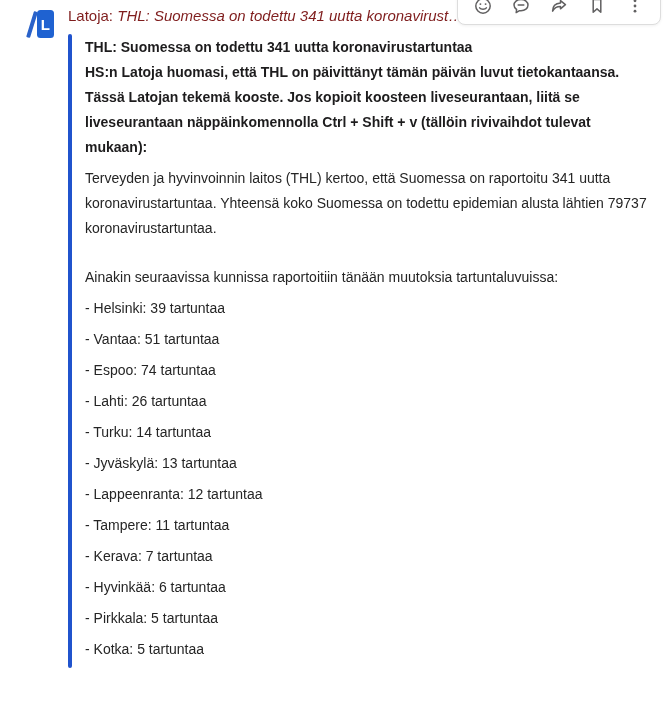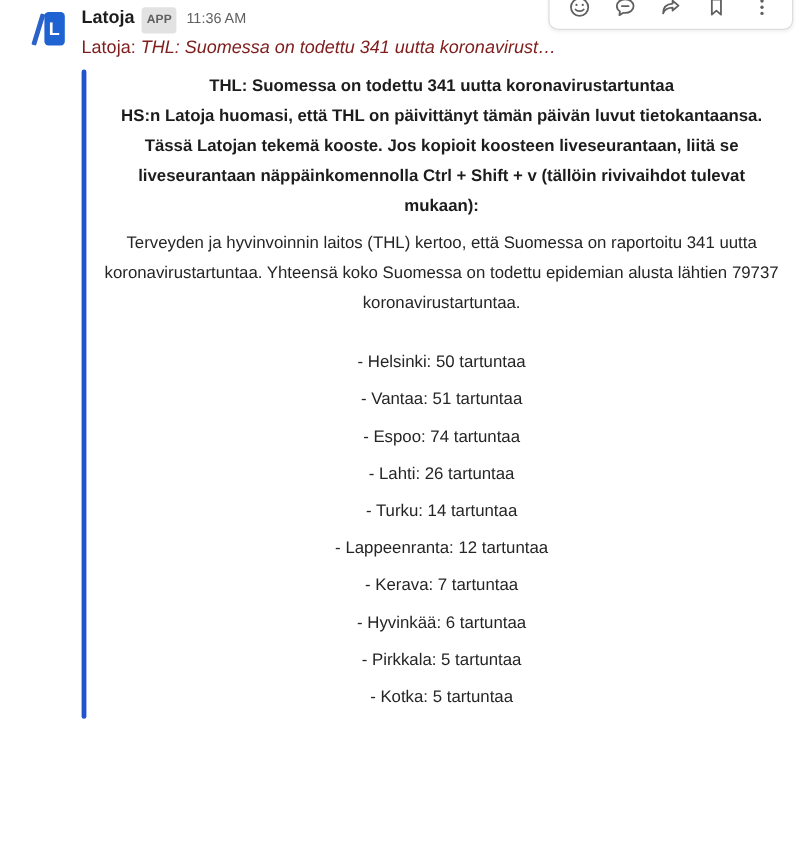--- a/index.html
+++ b/index.html
@@ -33,21 +33,21 @@
     background:#e2e2e2;color:#616061;font-size:10px;font-weight:bold;
     border-radius:3px;padding:1px 4px;margin-left:6px;letter-spacing:0.2px;
   }
   .time{color:#616061;font-size:12px;margin-left:8px;cursor:pointer;}
   .preview{font-size:15px;line-height:22px;margin-top:1px;color:#7f1d1d;}
   .preview em{font-style:italic;}
   
   .quote{display:flex;margin-top:7px;}
   .bar{flex:0 0 4px;background:#2053cd;border-radius:8px;}
   .qbody{padding:1px 8px 0 13px;font-size:14px;line-height:25px;color:#252525;}
-  .qbody p{margin:0;text-align:center;}
+  .qbody p{margin:0;}
   .b{font-weight:bold;color:#1d1c1d;}
   .mb6{margin:0 0 6px 0 !important;}
   .mb24{margin:0 0 24px 0 !important;}
 </style>
 </head>
 <body>
 
 <div class="msg">
 
   <div class="toolbar">
@@ -83,41 +83,39 @@
       </svg>
     </button>
   </div>
 
   <div class="avatar">
     <span class="slash"></span>
     <span class="tile">L</span>
   </div>
 
   <div class="content">
-    <div class="hdr">
-      <span class="sender">Latoja</span>
-      <span class="badge">APP</span>
-      <span class="time">11:36 AM</span>
-    </div>
 
     <div class="preview"><span>Latoja: </span><em>THL: Suomessa on todettu 341 uutta koronavirust…</em></div>
 
     <div class="quote">
       <div class="bar"></div>
       <div class="qbody">
         <p class="b">THL: Suomessa on todettu 341 uutta koronavirustartuntaa</p>
         <p class="b mb6">HS:n Latoja huomasi, että THL on päivittänyt tämän päivän luvut tietokantaansa. Tässä Latojan tekemä kooste. Jos kopioit koosteen liveseurantaan, liitä se liveseurantaan näppäinkomennolla Ctrl + Shift + v (tällöin rivivaihdot tulevat mukaan):</p>
         <p class="mb24">Terveyden ja hyvinvoinnin laitos (THL) kertoo, että Suomessa on raportoitu 341 uutta koronavirustartuntaa. Yhteensä koko Suomessa on todettu epidemian alusta lähtien 79737 koronavirustartuntaa.</p>
+        <p class="mb6">Ainakin seuraavissa kunnissa raportoitiin tänään muutoksia tartuntaluvuissa:</p>
         <div>
-            <p class="mb6">- Helsinki: 50 tartuntaa</p>
+            <p class="mb6">- Helsinki: 39 tartuntaa</p>
             <p class="mb6">- Vantaa: 51 tartuntaa</p>
             <p class="mb6">- Espoo: 74 tartuntaa</p>
             <p class="mb6">- Lahti: 26 tartuntaa</p>
             <p class="mb6">- Turku: 14 tartuntaa</p>
+            <p class="mb6">- Jyväskylä: 13 tartuntaa</p>
             <p class="mb6">- Lappeenranta: 12 tartuntaa</p>
+            <p class="mb6">- Tampere: 11 tartuntaa</p>
             <p class="mb6">- Kerava: 7 tartuntaa</p>
             <p class="mb6">- Hyvinkää: 6 tartuntaa</p>
             <p class="mb6">- Pirkkala: 5 tartuntaa</p>
             <p class="mb6">- Kotka: 5 tartuntaa</p>
           </div>
       </div>
     </div>
   </div>
 </div>
 

